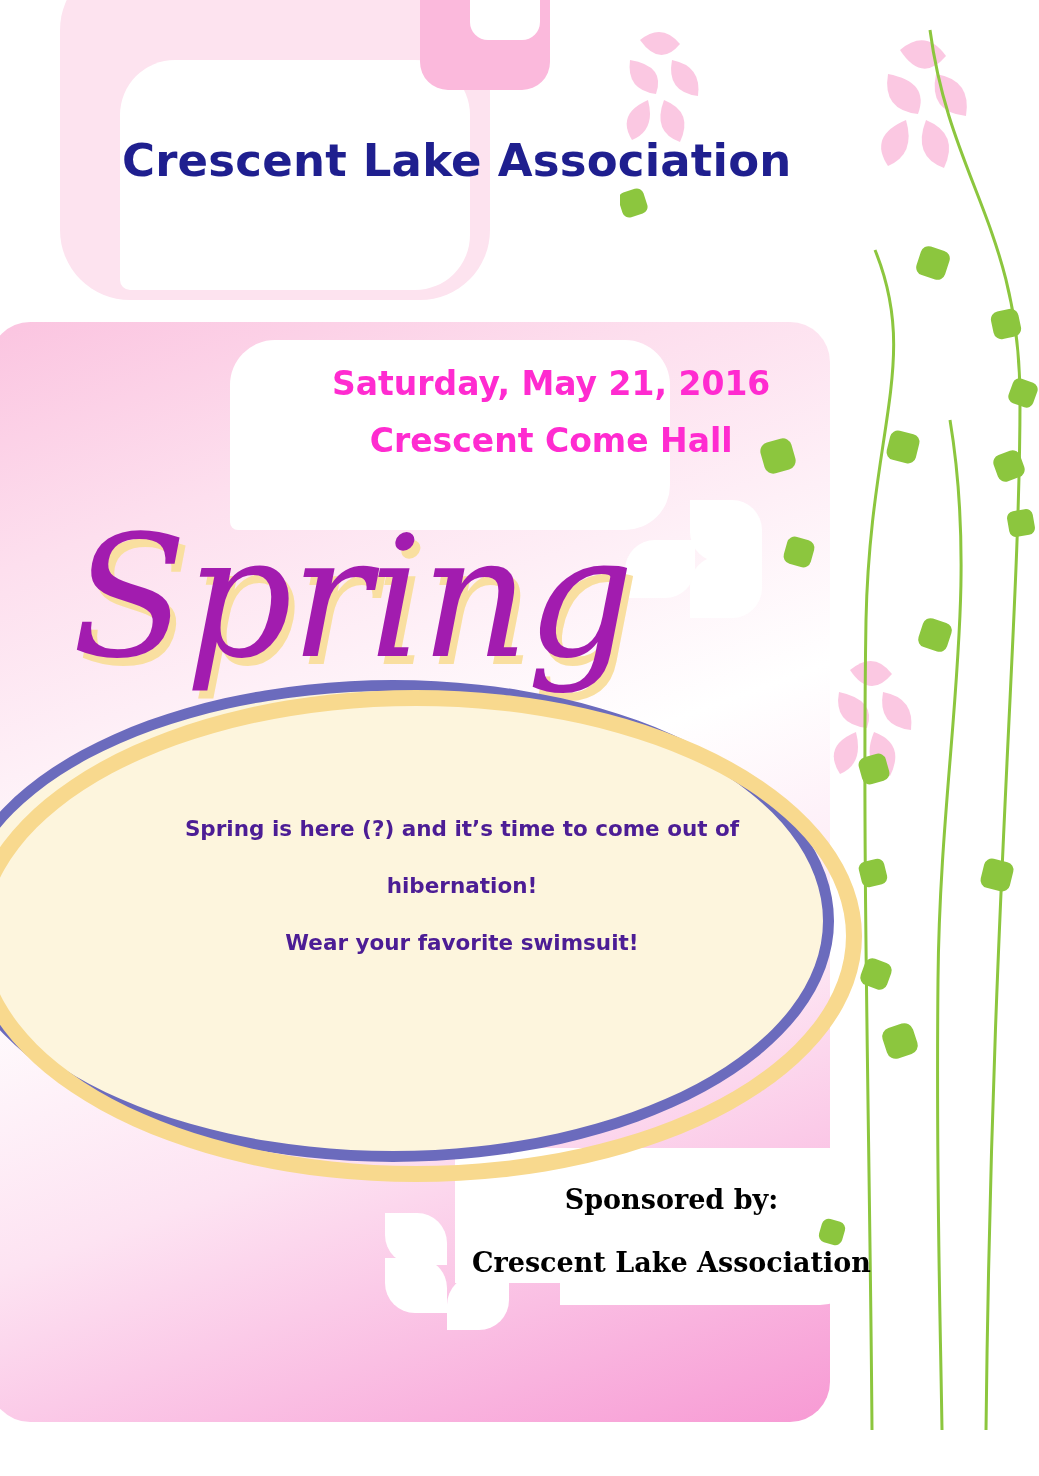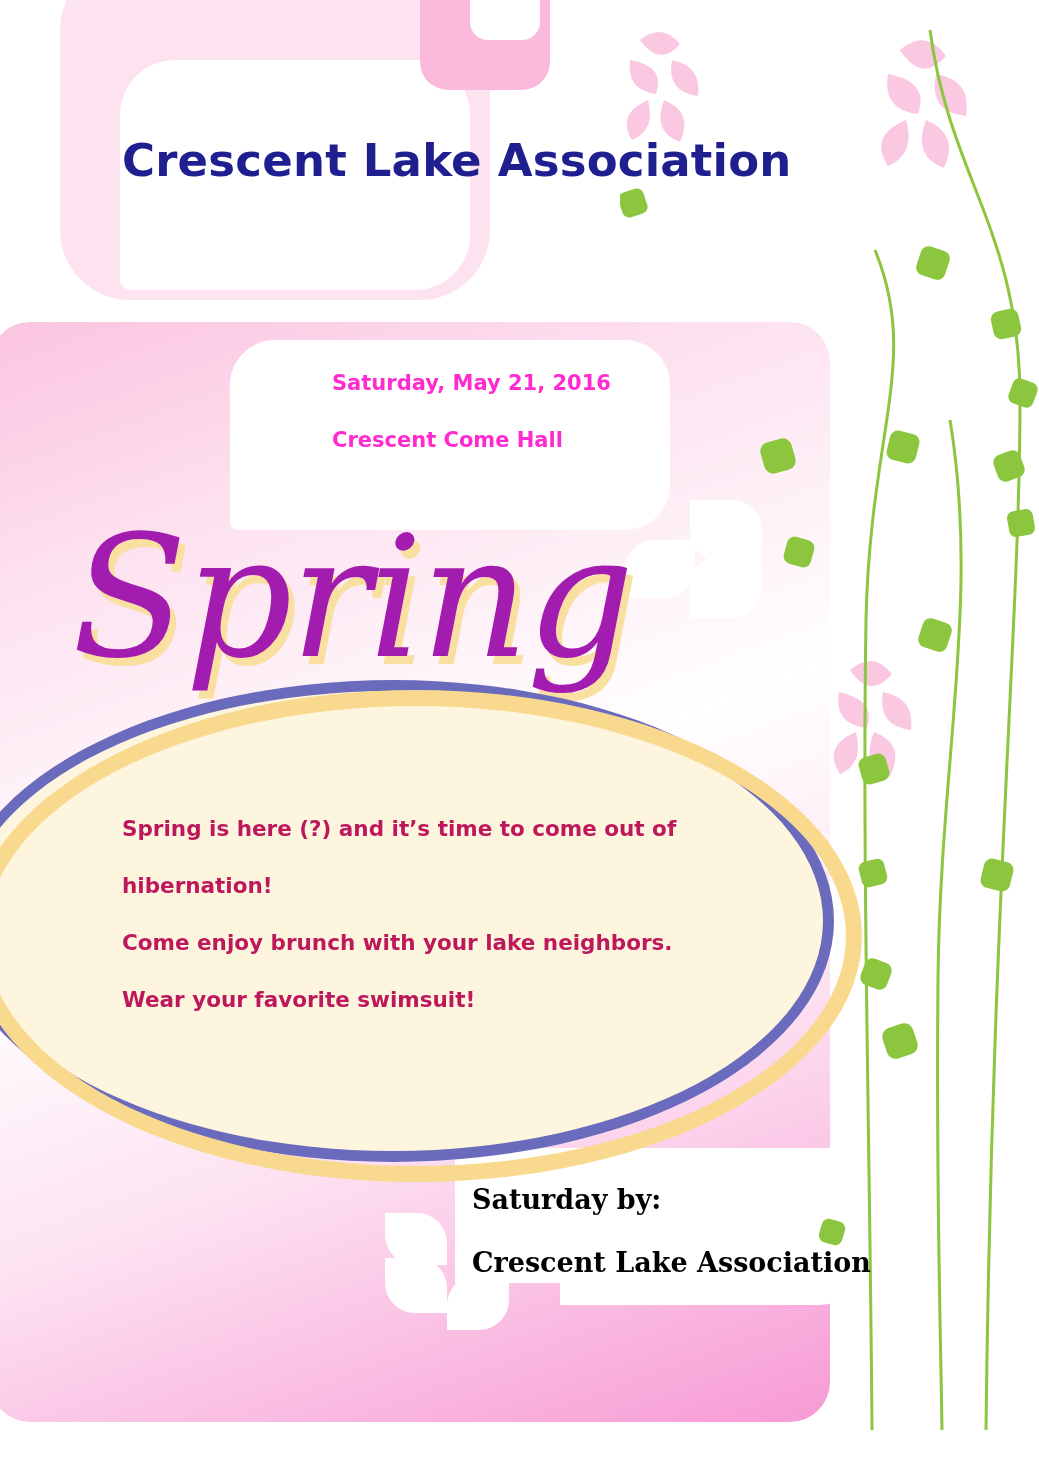--- a/index.html
+++ b/index.html
@@ -9,20 +9,21 @@
   }
   body {
     font-family: "DejaVu Sans", sans-serif;
   }
   #page {
     position: relative;
     width: 1039px;
     height: 1476px;
     overflow: hidden;
     background: #ffffff;
+    text-align: center;
   }
 
   
   .deco { position: absolute; pointer-events: none; }
 
   
   .tl-square {
     left: 60px; top: -40px;
     width: 430px; height: 340px;
     background: #fde3ef;
@@ -93,21 +94,21 @@
     font-family: "DejaVu Sans", sans-serif;
     font-size: 45px;
     font-weight: bold;
     color: #1f1f8f;
     letter-spacing: 0.2px;
   }
   .event-info {
     position: absolute;
     left: 332px; top: 355px;
     color: #ff2bd0;
-    font-size: 21px;
+    font-size: 33px;
     font-weight: bold;
     line-height: 57px;
     font-family: "DejaVu Sans", sans-serif;
   }
   .spring-word {
     position: absolute;
     left: 72px; top: 500px;
     font-family: "DejaVu Serif", serif;
     font-size: 168px;
     font-style: italic;
@@ -130,21 +131,21 @@
     left: -48px; top: 680px;
     width: 860px; height: 460px;
     border: 11px solid #6b6bbd;
     border-radius: 50%;
     background: #fdf5dd;
   }
   .oval-text {
     position: absolute;
     left: 122px; top: 800px;
     width: 680px;
-    color: #be185d;
+    color: #4c1d95;
     font-size: 21.5px;
     font-weight: bold;
     line-height: 57px;
     font-family: "DejaVu Sans", sans-serif;
   }
 
   .sponsor {
     position: absolute;
     left: 472px; top: 1168px;
     font-family: "DejaVu Serif", serif;
@@ -239,22 +240,21 @@
     <div>Crescent Come Hall</div>
   </div>
 
   <div class="spring-word">Spring</div>
 
   <div class="oval-inner"></div>
   <div class="oval-outer"></div>
 
   <div class="oval-text">
     <div>Spring is here (?) and it’s time to come out of hibernation!</div>
-    <div>Come enjoy brunch with your lake neighbors.</div>
     <div>Wear your favorite swimsuit!</div>
   </div>
 
   <div class="sponsor">
-    <div>Saturday by:</div>
+    <div>Sponsored by:</div>
     <div>Crescent Lake Association</div>
   </div>
 
 </div>
 
 </body></html>

